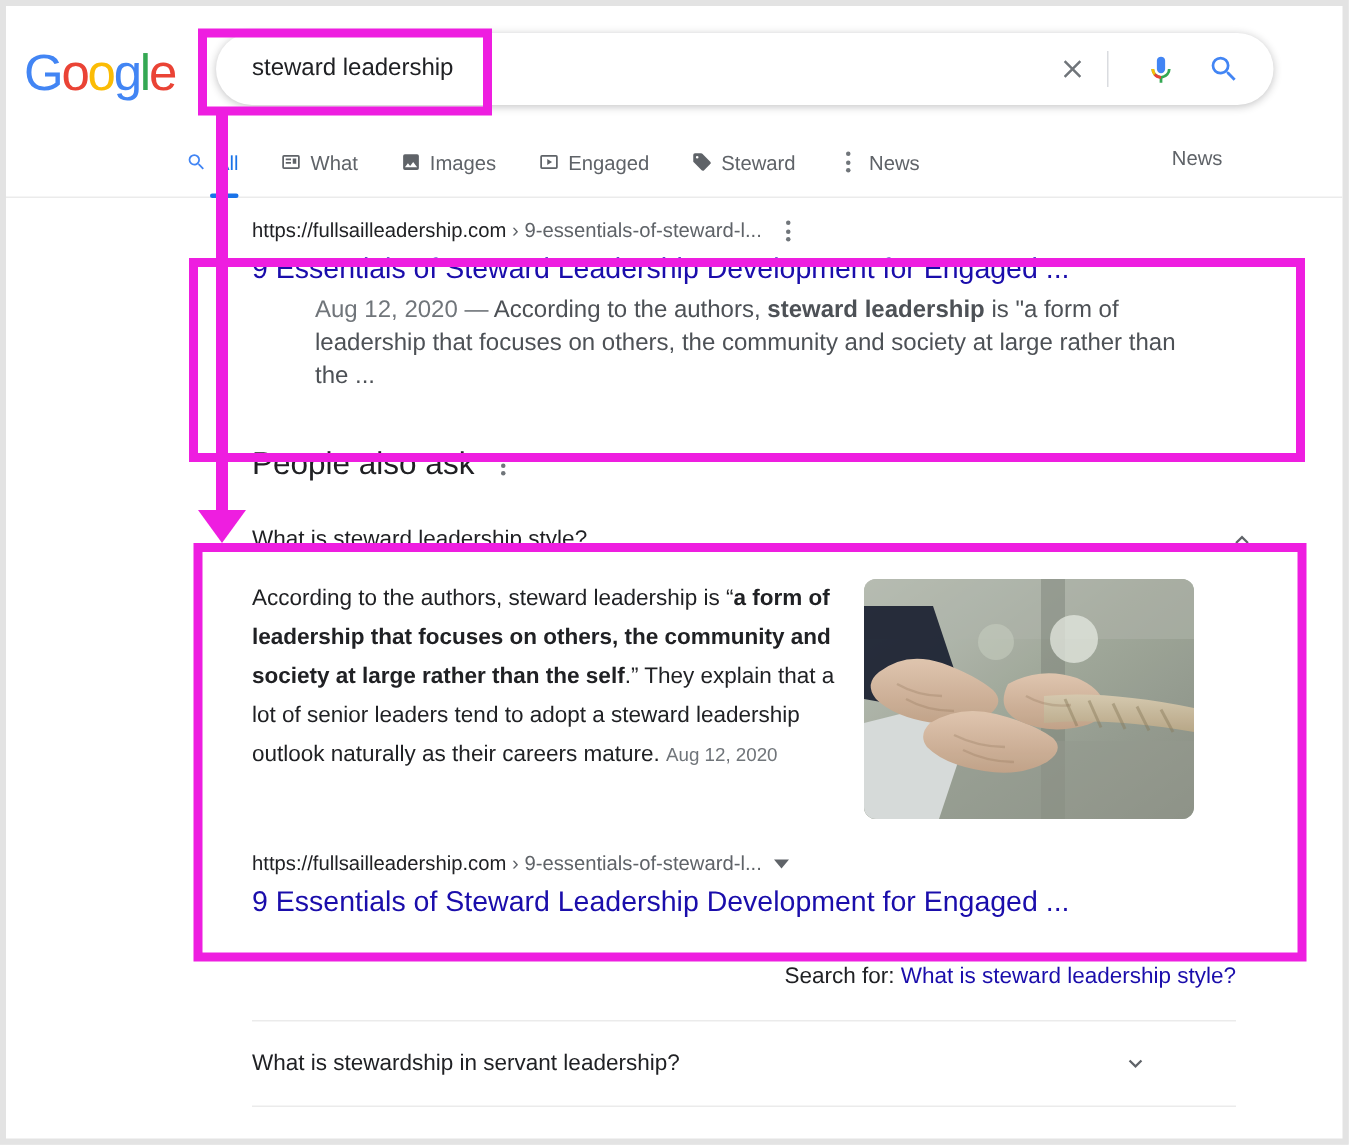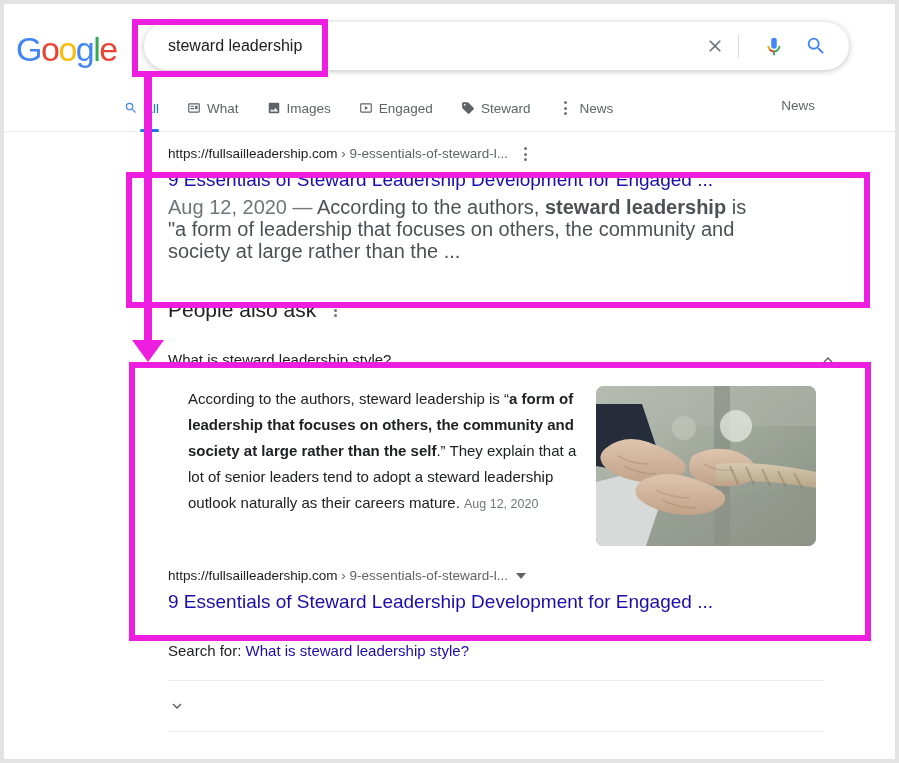--- a/index.html
+++ b/index.html
@@ -151,24 +151,25 @@
   .kebab i { width: 3px; height: 3px; background: #70757a; border-radius: 50%; display:block; }
   .res-title {
     font-size: 19px;
     color: #1a0dab;
     line-height: 26px;
     margin: 2px 0 3px 0;
     cursor: pointer;
     font-weight: 400;
   }
   .res-snippet {
-    font-size: 20px;
+    font-size: 16px;
     color: #4d5156;
     line-height: 22px;
     max-width: 600px;
+    margin-left: 42px;
   }
   .res-snippet .date { color: #70757a; }
   .res-snippet b { color: #4d5156; font-weight: 700; }
 
   
   .paa-head {
     display: flex;
     align-items: center;
     gap: 12px;
     margin-top: 34px;
@@ -201,21 +202,20 @@
     display: flex;
     gap: 16px;
     margin-top: 14px;
     padding-right: 58px;
   }
   .paa-text {
     font-size: 15px;
     line-height: 26px;
     color: #202124;
     max-width: 392px;
-    margin-left: 20px;
   }
   .paa-text b { font-weight: 700; }
   .paa-date { font-size: 12.5px; color: #70757a; }
   .paa-thumb {
     width: 220px;
     height: 160px;
     border-radius: 8px;
     flex: none;
     overflow: hidden;
     position: relative;
@@ -243,20 +243,21 @@
     margin-top: 5px;
     cursor: pointer;
   }
 
   .searchfor {
     font-size: 15px;
     color: #202124;
     padding-top: 20px;
     padding-bottom: 18px;
     line-height: 22px;
+    text-align: right;
   }
   .searchfor a { color: #1a0dab; text-decoration: none; cursor: pointer; }
 
   .paa-item {
     border-top: 1px solid #ebebeb;
     padding: 16px 58px 16px 0;
     display: flex;
     align-items: center;
     justify-content: space-between;
     cursor: pointer;
@@ -485,20 +486,21 @@
       </div>
       <div class="paa-src-title">9 Essentials of Steward Leadership Development for Engaged ...</div>
     </div>
 
     <div class="paa-list">
       <div class="searchfor">
         <span>Search for: </span><a>What is steward leadership style?</a>
       </div>
 
       <div class="paa-item">
+        <div class="paa-q">What is stewardship in servant leadership?</div>
         <span class="chev">
           <svg width="18" height="18" viewBox="0 0 24 24">
               <path fill="#5f6368" d="M7.41 8.59L12 13.17l4.59-4.58L18 10l-6 6-6-6z"></path>
             </svg>
         </span>
       </div>
 
       <div class="paa-item">
         
         

